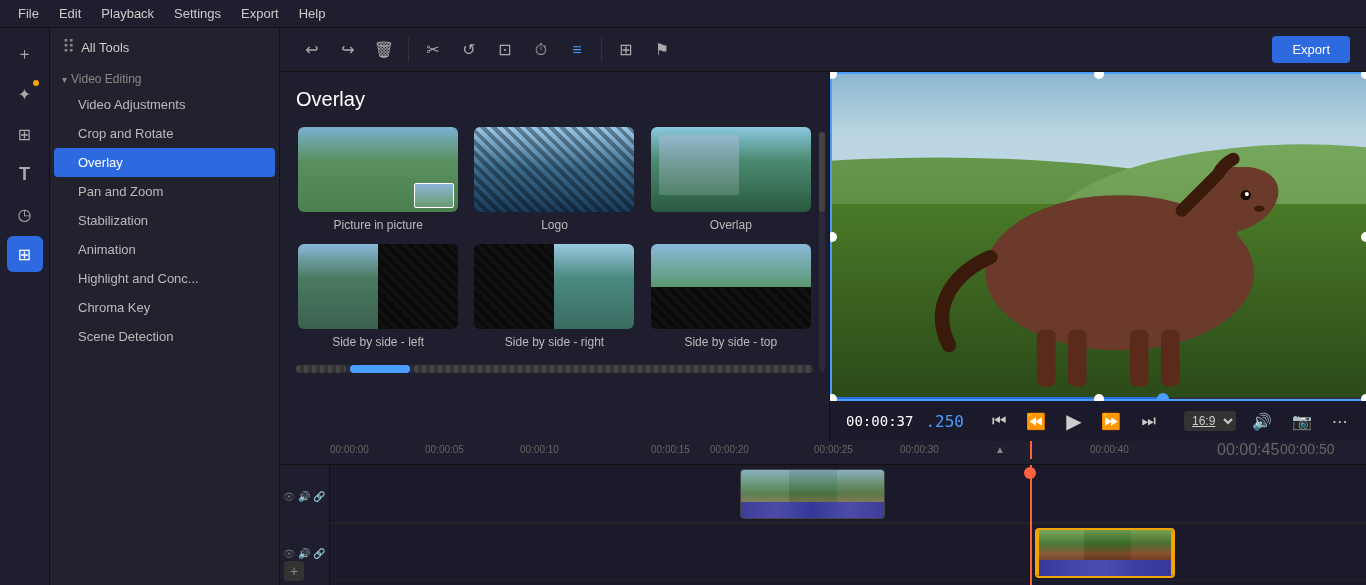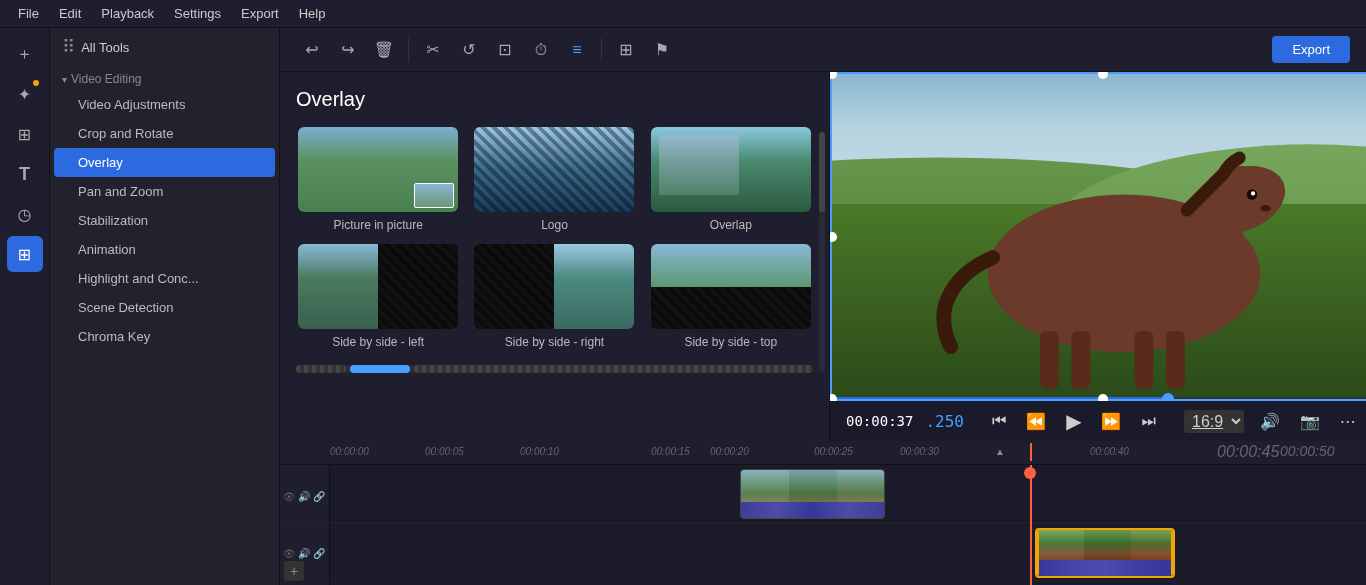--- a/index.html
+++ b/index.html
@@ -36,33 +36,33 @@
     .overlay-item { display: flex; flex-direction: column; align-items: center; gap: 6px; cursor: pointer; }
     .overlay-thumb { width: 160px; height: 85px; border-radius: 6px; overflow: hidden; position: relative; background: #111; }
     .thumb-overlay-stripe { position: absolute; top: 0; left: 0; width: 100%; height: 100%; background: repeating-linear-gradient(45deg, rgba(0,0,0,0.4) 0px, rgba(0,0,0,0.4) 6px, transparent 6px, transparent 12px); }
     .overlay-label { font-size: 12px; color: #bbb; }
     .sky-bg { position: absolute; top: 0; left: 0; width: 100%; height: 45%; background: linear-gradient(180deg, #8ab5d0 0%, #b8d4e0 40%, #c5dce8 100%); }
     .grass-bg { position: absolute; top: 40%; left: 0; width: 100%; height: 60%; background: linear-gradient(180deg, #4a7a28 0%, #3a6020 50%, #2a4a18 100%); }
 
     
     .preview-controls { background: #1a1a2a; padding: 6px 16px; display: flex; align-items: center; gap: 12px; width: 100%; }
     .ctrl-btn { background: none; border: none; color: #ccc; cursor: pointer; font-size: 16px; padding: 2px 4px; }
-    .aspect-select { background: #333; border: none; color: #ccc; padding: 2px 4px; border-radius: 3px; font-size: 16px; cursor: pointer; text-decoration: underline; }
+    .aspect-select { background: #333; border: none; color: #ccc; padding: 2px 4px; border-radius: 3px; font-size: 12px; cursor: pointer; text-decoration: underline; }
     .spacer { flex: 1; }
 
     
     .toolbar { background: #1e1e2e; height: 44px; display: flex; align-items: center; padding: 0 16px; gap: 4px; border-bottom: 1px solid #111; flex-shrink: 0; }
     .toolbar-btn { width: 32px; height: 32px; display: flex; align-items: center; justify-content: center; background: none; border: none; color: #aaa; cursor: pointer; border-radius: 4px; font-size: 16px; }
     .toolbar-sep { width: 1px; height: 24px; background: #333; margin: 0 4px; }
     .toolbar-btn.active-blue { color: #4a9eff; }
     .export-btn { background: #2d6adf; color: #fff; border: none; padding: 6px 20px; border-radius: 4px; cursor: pointer; font-size: 13px; margin-left: auto; font-weight: 500; }
 
     
     .timeline { background: #1a1a2a; flex-shrink: 0; }
-    .timeline-ruler { height: 24px; background: #1e1e2e; display: flex; align-items: center; padding-bottom: 2px; border-bottom: 1px solid #111; position: relative; overflow: hidden; font-style: italic; }
+    .timeline-ruler { height: 24px; background: #1e1e2e; display: flex; align-items: flex-start; padding-bottom: 2px; border-bottom: 1px solid #111; position: relative; overflow: hidden; }
 
     .timeline-tracks { height: 120px; display: flex; background: #1a1a2a; position: relative; overflow: hidden; }
     .track-labels { width: 50px; background: #1e1e2e; border-right: 1px solid #111; display: flex; flex-direction: column; gap: 2px; padding: 4px 2px; }
     .tracks-area { flex: 1; position: relative; overflow: hidden; }
     .track-row { height: 58px; border-bottom: 1px solid #222; display: flex; align-items: center; position: relative; }
 
     
     .clip { position: absolute; height: 50px; border-radius: 4px; overflow: hidden; border: 1px solid #444; cursor: pointer; top: 4px; }
     .clip-video { background: #2a3a2a; }
     .clip-selected { border: 2px solid #f0a500; }
@@ -118,22 +118,22 @@
       <span style="color:#888; font-size:10px;">▾</span>
       <span>Video Editing</span>
     </div>
     <div class="tool-item">Video Adjustments</div>
     <div class="tool-item">Crop and Rotate</div>
     <div class="tool-item active">Overlay</div>
     <div class="tool-item">Pan and Zoom</div>
     <div class="tool-item">Stabilization</div>
     <div class="tool-item">Animation</div>
     <div class="tool-item">Highlight and Conc...</div>
+    <div class="tool-item">Chroma Key</div>
     <div class="tool-item">Scene Detection</div>
-    <div class="tool-item">Chroma Key</div>
   </div>
 
   <div class="content">
 
     <div class="toolbar">
       <button class="toolbar-btn" title="Undo">↩</button>
       <button class="toolbar-btn" title="Redo">↪</button>
       <button class="toolbar-btn" title="Delete">🗑</button>
       <div class="toolbar-sep"></div>
       <button class="toolbar-btn" title="Cut">✂</button>

